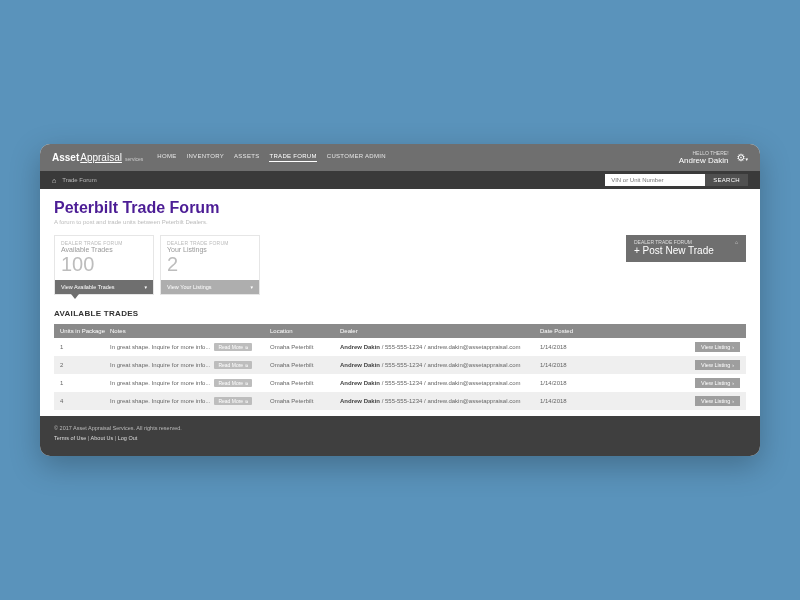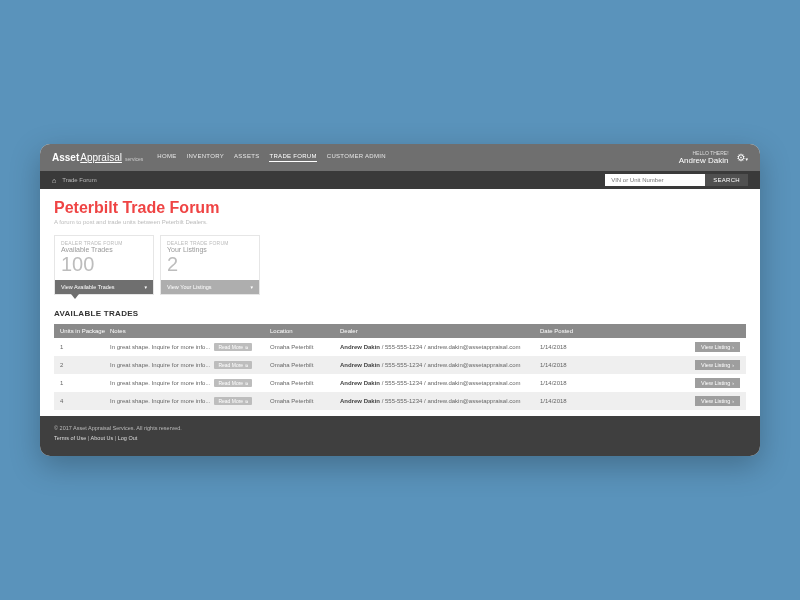--- a/index.html
+++ b/index.html
@@ -21,21 +21,21 @@
   .gear { color: #fff; font-size: 10px; cursor: pointer; }
   
   .subbar { background: #3a3a3a; display: flex; align-items: center; padding: 4px 12px; height: 18px; }
   .home-icon { color: #ddd; font-size: 7px; margin-right: 6px; }
   .breadcrumb { color: #bbb; font-size: 6px; }
   .subbar-spacer { flex: 1; }
   .search-input { background: #fff; color: #888; font-size: 6px; padding: 3px 6px; width: 100px; border: none; }
   .search-btn { background: #505050; color: #fff; font-size: 6px; border: none; padding: 3px 8px; letter-spacing: .3px; cursor: pointer; }
   
   .content { padding: 10px 14px 6px; }
-  .title { color: #ef4444; font-size: 16px; font-weight: 700; }
+  .title { color: #4c1d95; font-size: 16px; font-weight: 700; }
   .subtitle { color: #bbb; font-size: 6px; margin-top: 2px; }
   .cards-row { display: flex; gap: 6px; margin-top: 10px; align-items: flex-start; }
   .card { border: 1px solid #e6e6e6; width: 100px; }
   .card-head { padding: 4px 6px 0; }
   .card-eyebrow { font-size: 5px; color: #bbb; letter-spacing: .2px; }
   .card-label { font-size: 7px; color: #999; }
   .card-num { font-size: 20px; color: #bdbdbd; font-weight: 300; padding: 0 6px 4px; }
   .card-btn { background: #6f6f6f; color: #fff; font-size: 5.5px; padding: 4px 6px; display: flex; align-items: center; justify-content: space-between; cursor: pointer; }
   .card.dim .card-btn { background: #aeaeae; }
   .tri-down { font-size: 5px; }
@@ -120,20 +120,27 @@
         </div>
         <div class="card-num">2</div>
         <div class="card-btn">
           <span>View Your Listings</span>
           <span class="tri-down">▾</span>
         </div>
       </div>
 
       <div class="cards-spacer"></div>
 
+      <div class="post-card">
+        <div class="post-eyebrow">
+          <span>DEALER TRADE FORUM</span>
+          <span class="home-mini">⌂</span>
+        </div>
+        <div class="post-label">+ Post New Trade</div>
+      </div>
     </div>
 
     <div class="section-title">AVAILABLE TRADES</div>
 
     <div class="tbl">
       <div class="thead">
         <span>Units in Package</span>
         <span>Notes</span>
         <span>Location</span>
         <span>Dealer</span>

